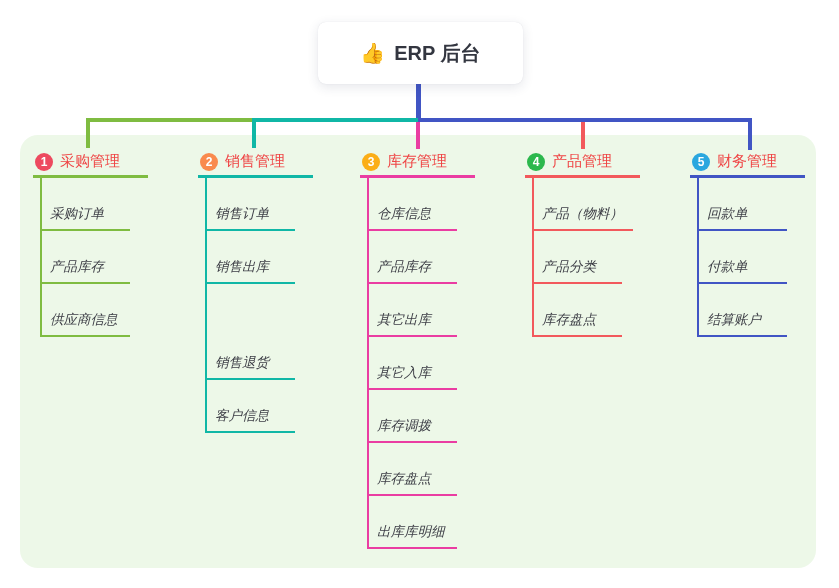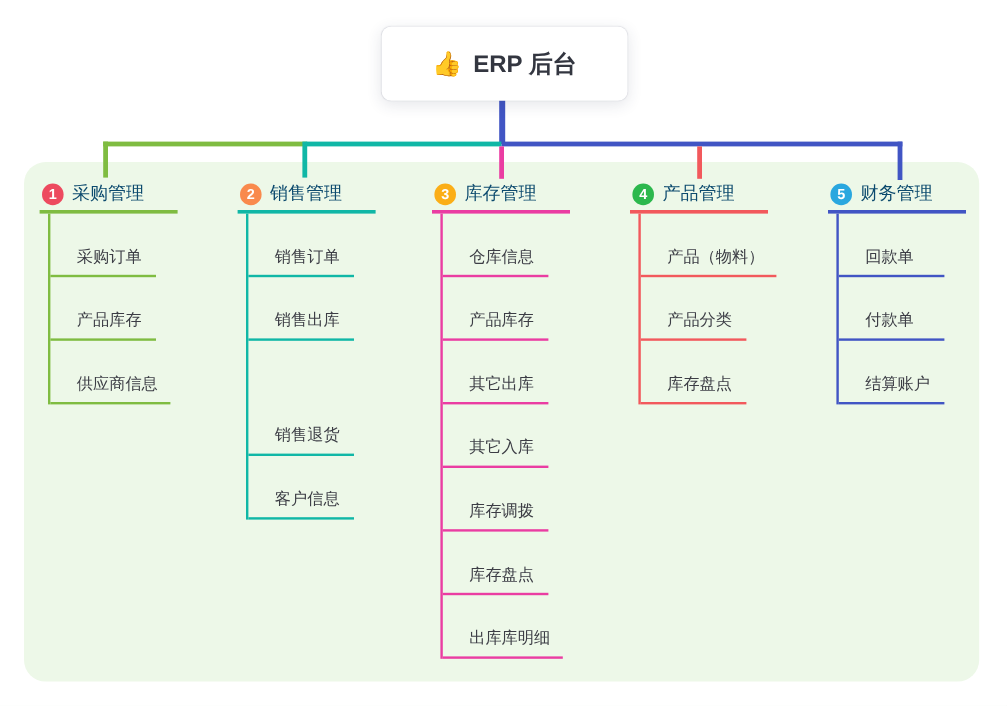--- a/index.html
+++ b/index.html
@@ -29,26 +29,26 @@
   .conn-drop-3      {left:416px;top:122px;width:4px;height:27px;}
   .conn-drop-4      {left:581px;top:122px;width:4px;height:27px;}
   .conn-drop-5      {left:748px;top:118px;width:4px;height:32px;}
 
   
   .branch{position:absolute;top:148px;width:115px;z-index:3;}
   .branch-header{display:flex;align-items:center;gap:7px;height:27px;
                  padding-left:2px;border-bottom:3px solid #999;cursor:pointer;}
   .badge{width:18px;height:18px;border-radius:50%;flex:0 0 18px;
          color:#fff;font-size:12px;line-height:18px;text-align:center;font-weight:600;}
-  .branch-label{font-size:15px;font-weight:500;color:#0c4a6e;white-space:nowrap;}
+  .branch-label{font-size:15px;font-weight:500;color:#ef4444;white-space:nowrap;}
   .children{margin-left:7px;border-left:2px solid #999;}
   .child{height:53px;display:flex;align-items:flex-end;box-sizing:border-box;
-         padding:0 10px 6px 22px;border-bottom:2px solid #999;
+         padding:0 10px 6px 8px;border-bottom:2px solid #999;
          min-width:88px;width:fit-content;white-space:nowrap;
-         font-size:13.5px;color:#3C3D45;cursor:pointer;}
+         font-size:13.5px;color:#3C3D45;cursor:pointer;font-style:italic;}
 </style>
 </head>
 <body>
 
 <div id="stage">
 
   <div class="panel"></div>
 
   <div class="conn conn-root-vert" style="background: rgb(65, 85, 196);"></div>
   <div class="conn conn-h-green" style="background: rgb(127, 188, 65);"></div>

